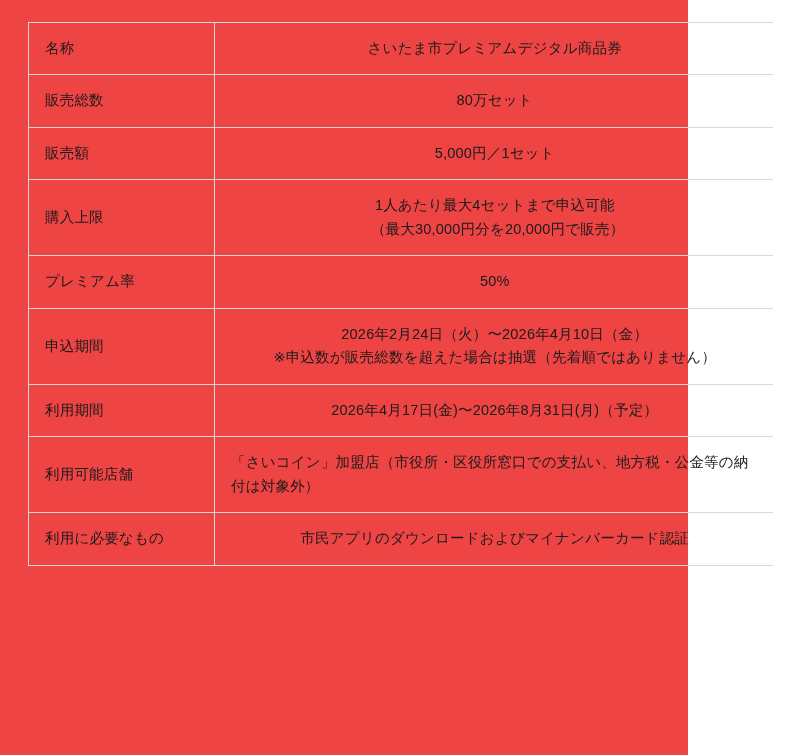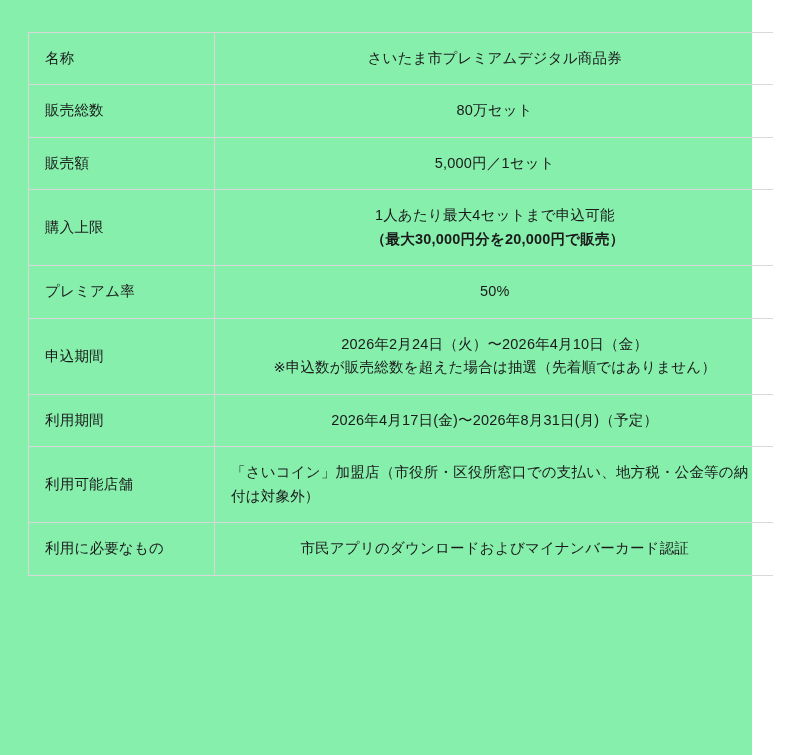--- a/index.html
+++ b/index.html
@@ -7,25 +7,25 @@
     padding: 0;
     background: #ffffff;
     width: 800px;
     height: 755px;
   }
   body {
     font-family: "Liberation Sans", "DejaVu Sans", sans-serif;
     color: #1a1a1a;
   }
   .page {
-    width: 752px;
+    width: 688px;
     height: 755px;
     box-sizing: border-box;
-    padding: 32px 28px 0 28px;
-    background: #86efac;
+    padding: 22px 28px 0 28px;
+    background: #ef4444;
   }
   table.spec-table {
     width: 744px;
     border-collapse: collapse;
     table-layout: fixed;
     border-top: 1px solid #d9d9d9;
     border-bottom: 1px solid #d9d9d9;
   }
   table.spec-table col.c-label { width: 186px; }
   table.spec-table col.c-value { width: 558px; }
@@ -50,21 +50,20 @@
   table.spec-table td.value {
     border-right: none;
     color: #1a1a1a;
   }
   .value .line {
     display: block;
     text-align: center;
   }
   .value .line.indent {
     text-indent: 0.4em;
-    font-weight: bold;
   }
   .value .wrap {
     display: block;
   }
 </style>
 </head>
 <body>
 
 <div class="page">
   <table class="spec-table">

